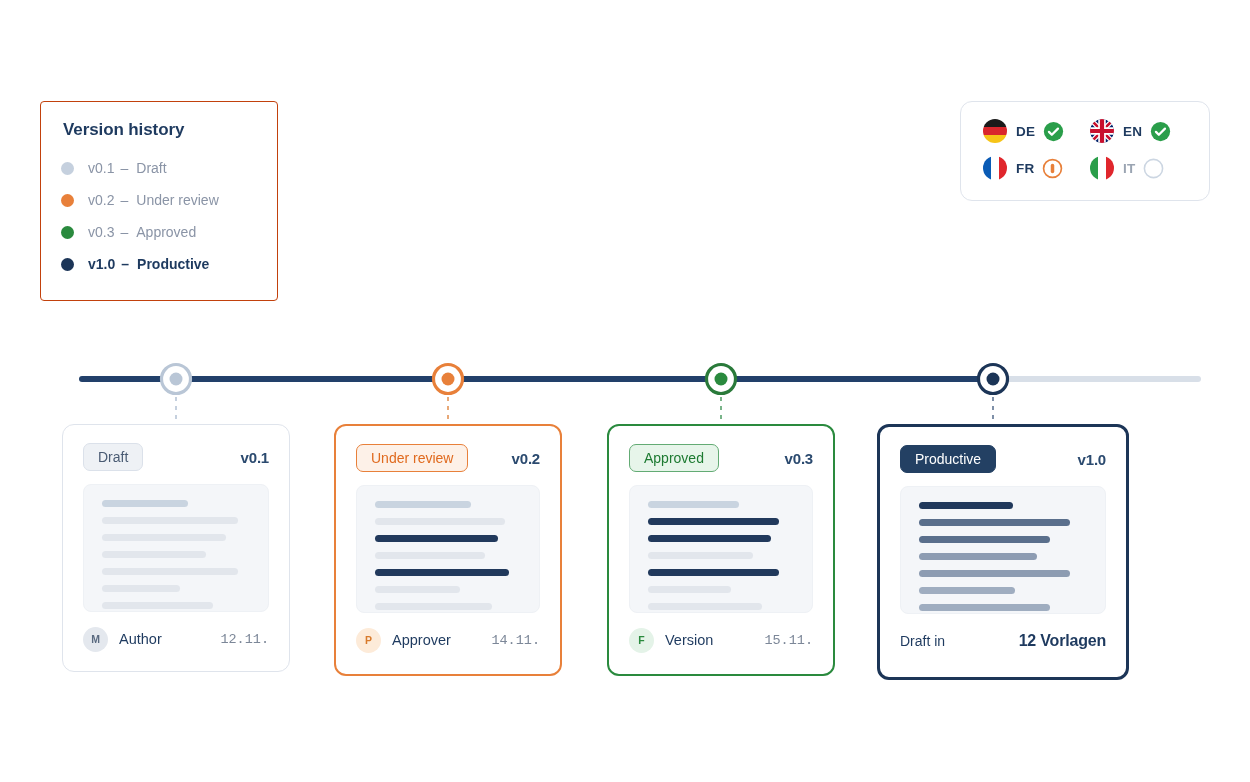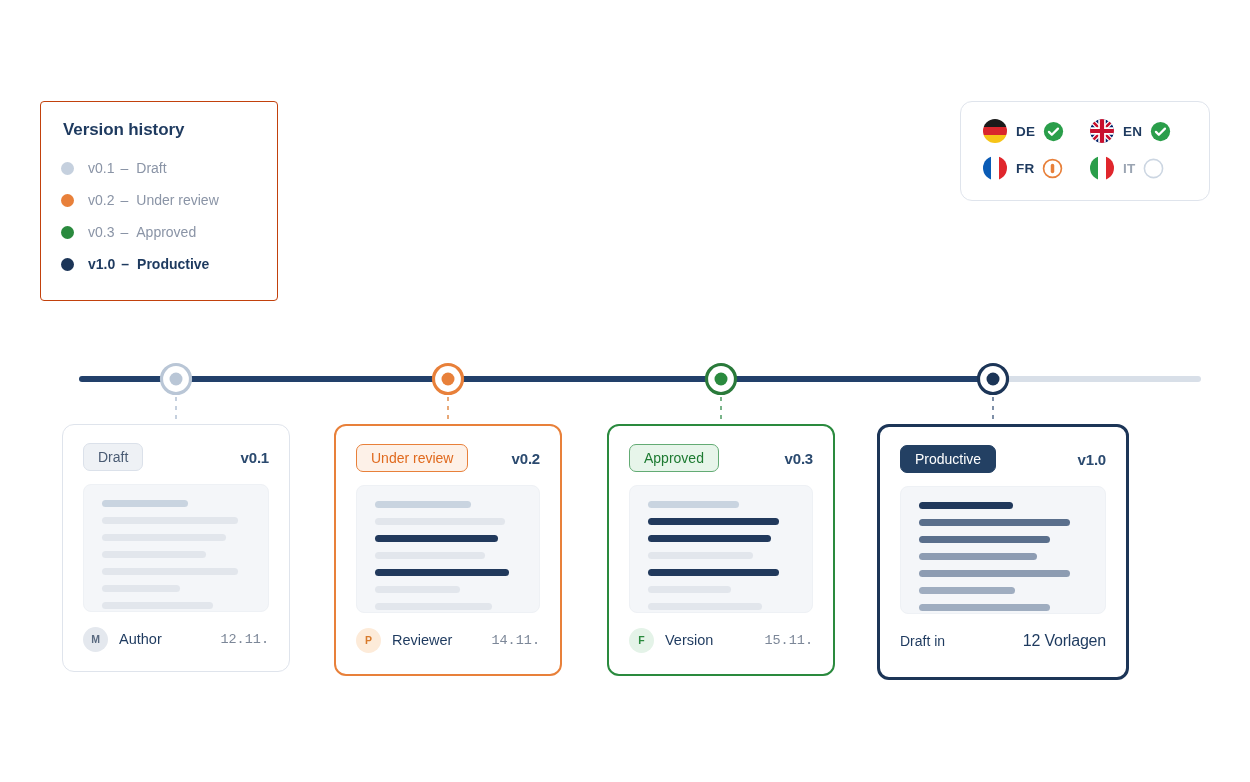--- a/index.html
+++ b/index.html
@@ -212,21 +212,21 @@
     color: #1e3a5f;
     margin-left: 11px;
     text-align: center;
   }
   .when {
     font-size: 13.5px;
     color: #7c8798;
     font-family: Liberation Mono, monospace;
   }
   .used-label { font-size: 14px; color: #1e3a5f; }
-  .used-value { font-size: 16px; font-weight: normal; color: #1e3a5f; letter-spacing: -0.2px; margin-left: 23px; }
+  .used-value { font-size: 16px; font-weight: bold; color: #1e3a5f; letter-spacing: -0.2px; margin-left: 23px; }
 </style>
 </head>
 <body>
 
 <div id="version-history">
   <div class="panel-title">Version history</div>
   <div>
     <div class="vh-row">
       <span class="vh-dot" style="background: rgb(197, 208, 222);"></span>
       <span class="vh-version">v0.1</span>
@@ -392,21 +392,21 @@
         <div class="ln" style="width: 89%; background: rgb(226, 230, 236);"></div>
         <div class="ln" style="width: 84%; background: rgb(33, 57, 92);"></div>
         <div class="ln" style="width: 75%; background: rgb(226, 230, 236);"></div>
         <div class="ln" style="width: 92%; background: rgb(33, 57, 92);"></div>
         <div class="ln" style="width: 58%; background: rgb(226, 230, 236);"></div>
         <div class="ln" style="width: 80%; background: rgb(226, 230, 236);"></div>
       </div>
       <div class="vcard-foot">
         <div class="who">
           <span class="avatar" style="background: rgb(253, 235, 217); color: rgb(216, 122, 43);">P</span>
-          <span class="who-name">Reviewer</span>
+          <span class="who-name">Approver</span>
         </div>
         <span class="when">14.11.</span>
       </div>
     </div>
     <div class="vcard" style="left: 607px; width: 228px; height: 252px; border: 2px solid rgb(42, 138, 62);">
       <div class="vcard-head">
         <span class="badge" style="background: rgb(231, 245, 234); color: rgb(29, 122, 49); border: 1px solid rgb(99, 171, 116);">Approved</span>
         <span class="ver">v0.3</span>
       </div>
       <div class="skel">

